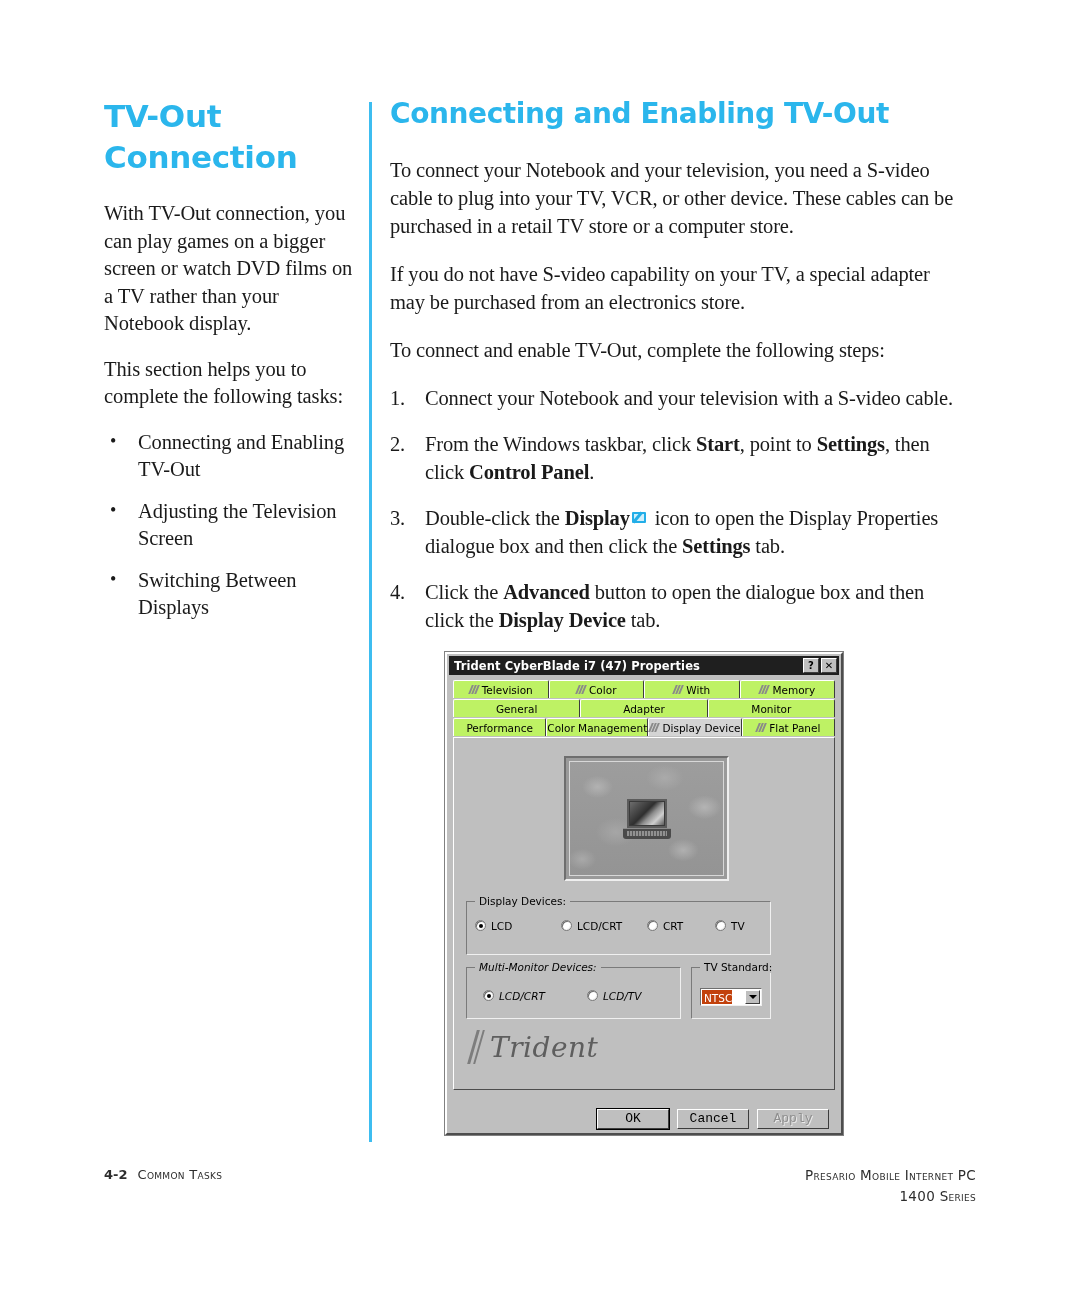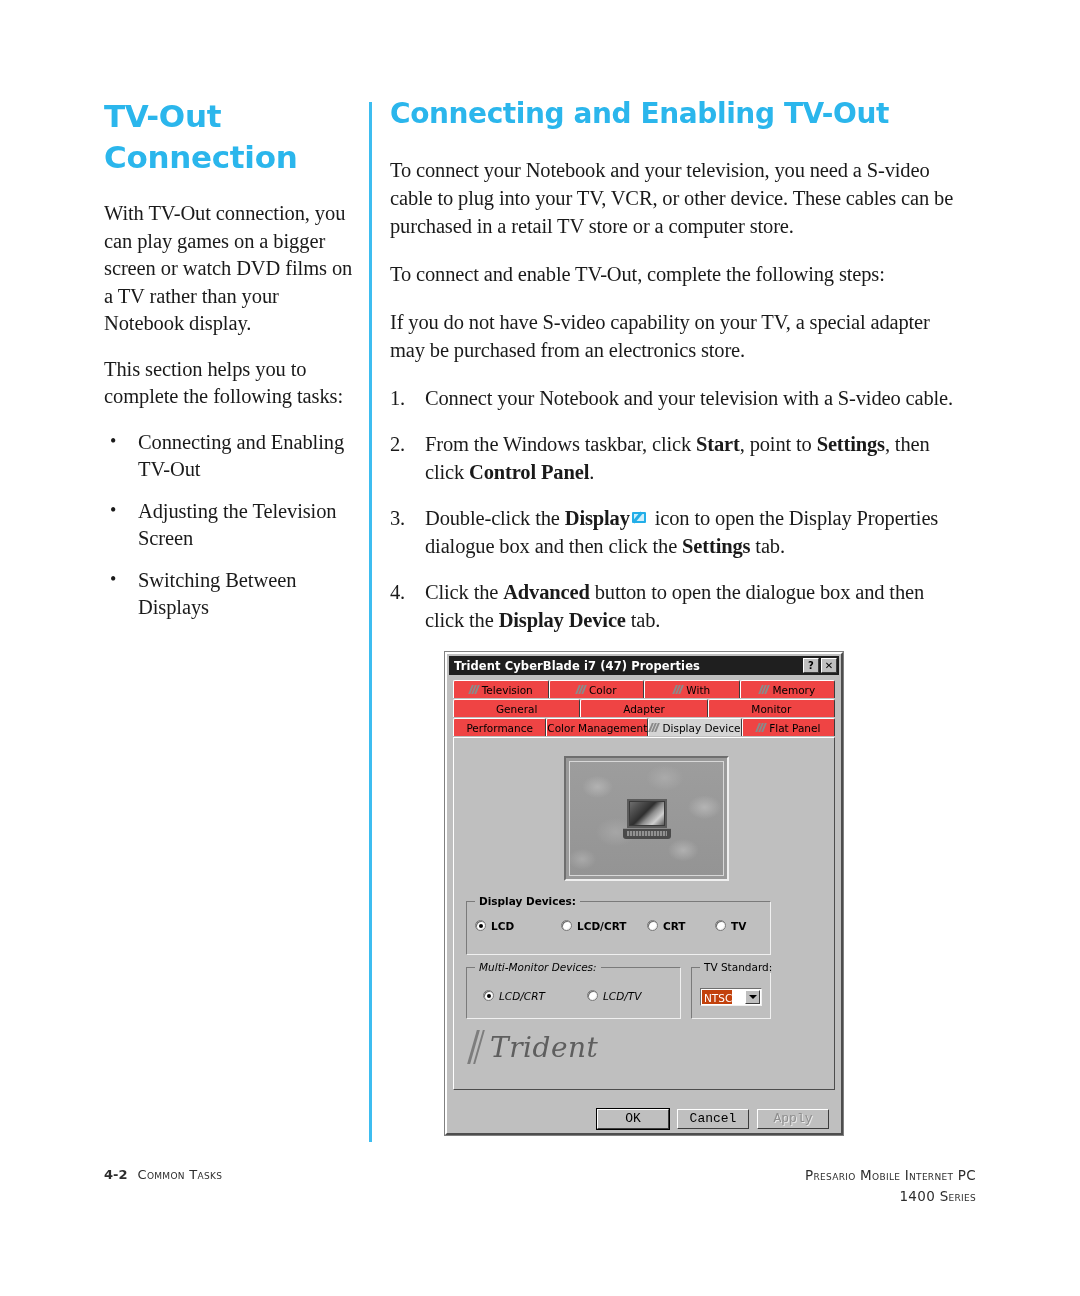--- a/index.html
+++ b/index.html
@@ -193,21 +193,21 @@
   .tab-rows {
     padding: 5px 6px 0 6px;
   }
   .tab-row {
     display: flex;
     height: 18px;
     margin-bottom: 1px;
   }
   .tab {
     flex: 1;
-    background: #ef4444;
+    background: #bef264;
     border: 1px solid #ffffff;
     border-right-color: #3d3d3d;
     border-bottom: none;
     box-sizing: border-box;
     display: flex;
     align-items: center;
     justify-content: center;
     gap: 4px;
     font-size: 10.5px;
     white-space: nowrap;
@@ -325,21 +325,21 @@
   }
   .group > .glabel {
     position: absolute;
     top: -7px;
     left: 8px;
     background: #BFBFBF;
     padding: 0 4px;
     font-size: 10.5px;
     white-space: nowrap;
   }
-  .grp-display  { left: 12px;  top: 163px; width: 305px; height: 54px; font-weight: bold; }
+  .grp-display  { left: 12px;  top: 163px; width: 305px; height: 54px; }
   .grp-multimon { left: 12px;  top: 229px; width: 215px; height: 52px; font-style: italic; }
   .grp-tvstd    { left: 237px; top: 229px; width: 80px;  height: 52px; }
 
   .radio-row {
     position: absolute;
     left: 8px;
     top: 18px;
     right: 4px;
     display: flex;
     align-items: center;
@@ -525,22 +525,22 @@
         <span>Switching Between Displays</span>
       </li>
     </ul>
   </div>
 
   <div class="divider"></div>
 
   <div class="main">
     <h2 class="main-title">Connecting and Enabling TV-Out</h2>
     <p class="main-para">To connect your Notebook and your television, you need a S-video cable to plug into your TV, VCR, or other device. These cables can be purchased in a retail TV store or a computer store.</p>
+    <p class="main-para">If you do not have S-video capability on your TV, a special adapter may be purchased from an electronics store.</p>
     <p class="main-para">To connect and enable TV-Out, complete the following steps:</p>
-    <p class="main-para">If you do not have S-video capability on your TV, a special adapter may be purchased from an electronics store.</p>
     <ol class="steps" id="steps-list">
         <li><span class="num">1.</span><span>Connect your Notebook and your television with a S-video cable.</span></li>
         <li><span class="num">2.</span><span>From the Windows taskbar, click </span><b>Start</b><span>, point to </span><b>Settings</b><span>, then click </span><b>Control Panel</b><span>.</span></li>
         <li><span class="num">3.</span><span>Double-click the </span><b>Display</b><span class="disp-icon"><span class="scr"></span><span class="pen"></span></span><span> icon to open the Display Properties dialogue box and then click the </span><b>Settings</b><span> tab.</span></li>
         <li><span class="num">4.</span><span>Click the </span><b>Advanced</b><span> button to open the dialogue box and then click the </span><b>Display Device</b><span> tab.</span></li>
       </ol>
   </div>
 
   <div class="dialog">
 

